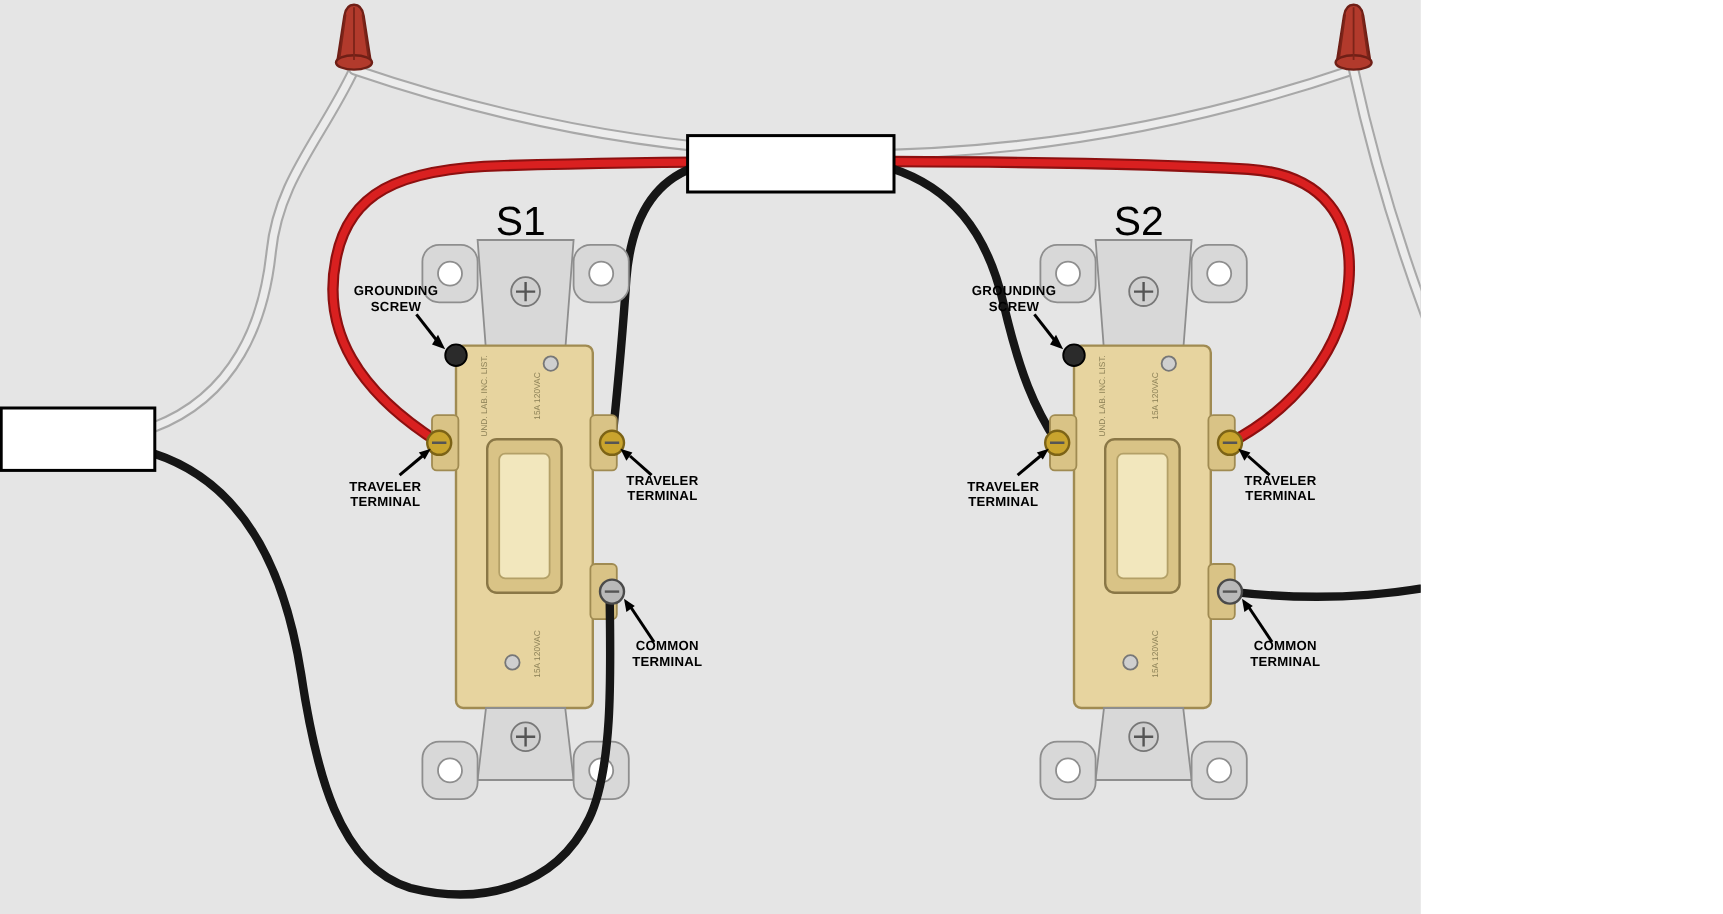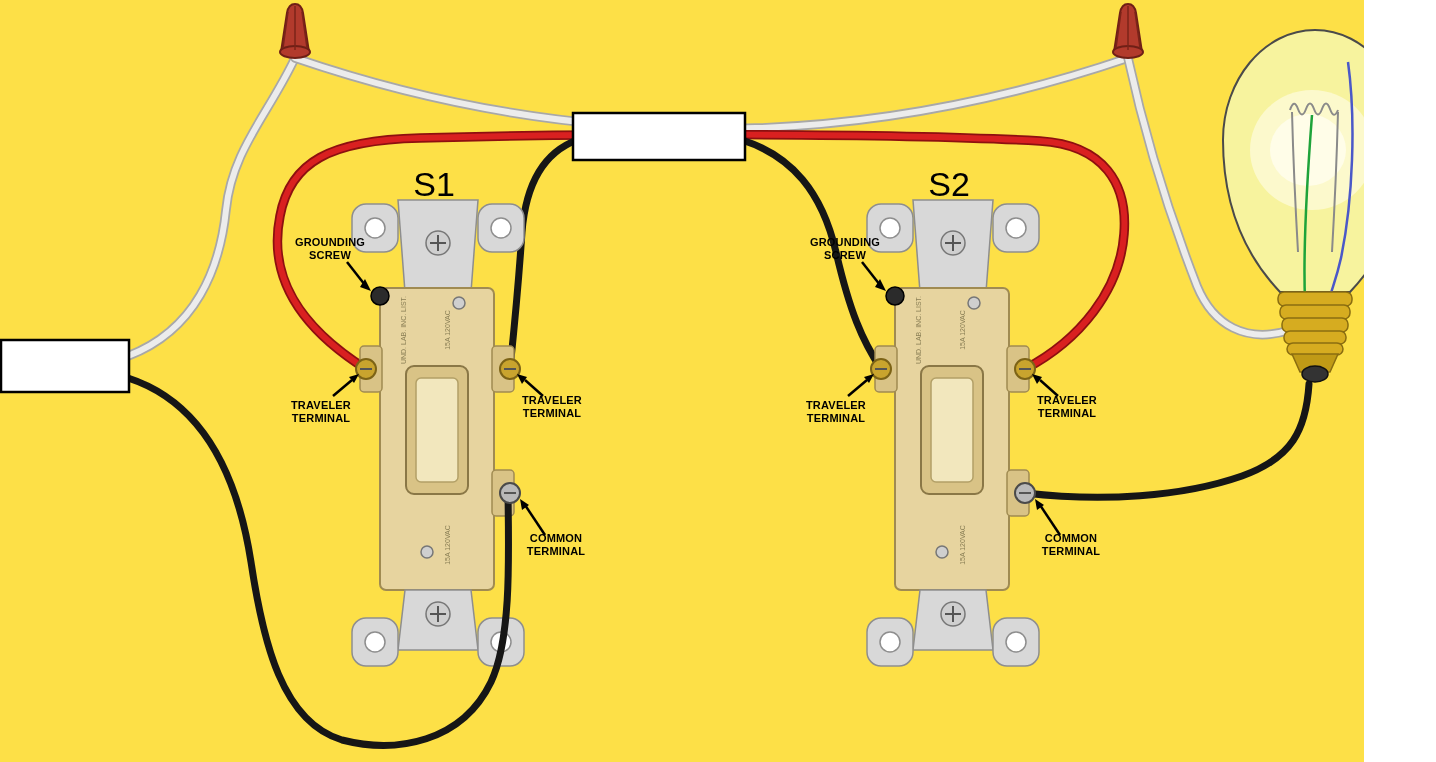--- a/index.html
+++ b/index.html
@@ -1,16 +1,16 @@
 <!DOCTYPE html>
 <html><head>
 <meta charset="utf-8">
 <style>
   html,body { margin:0; padding:0; background:#fff; }
-  .stage { position:relative; width:1364px; height:762px; background:#fde047; overflow:hidden; }
+  .stage { position:relative; width:1184px; height:762px; background:#e5e5e5; overflow:hidden; }
   svg { display:block; }
   text { font-family:"Liberation Sans", sans-serif; }
   .title   { font-size:34px; fill:#000; text-anchor:middle; }
   .callout { font-size:11px; font-weight:bold; fill:#000; text-anchor:middle; letter-spacing:.2px; }
   .marking { font-size:7px; fill:#8a7f55; text-anchor:middle; }
   .metal   { fill:#d8d8d8; stroke:#8e8e8e; stroke-width:1.5; }
   .hole    { fill:#ffffff; stroke:#8e8e8e; stroke-width:1.5; }
   .screwhead { fill:#cfcfcf; stroke:#777; stroke-width:1.5; }
   .screwslot { stroke:#555; stroke-width:2; fill:none; }
   .body-c  { fill:#e7d49f; stroke:#a08b52; stroke-width:2; }

